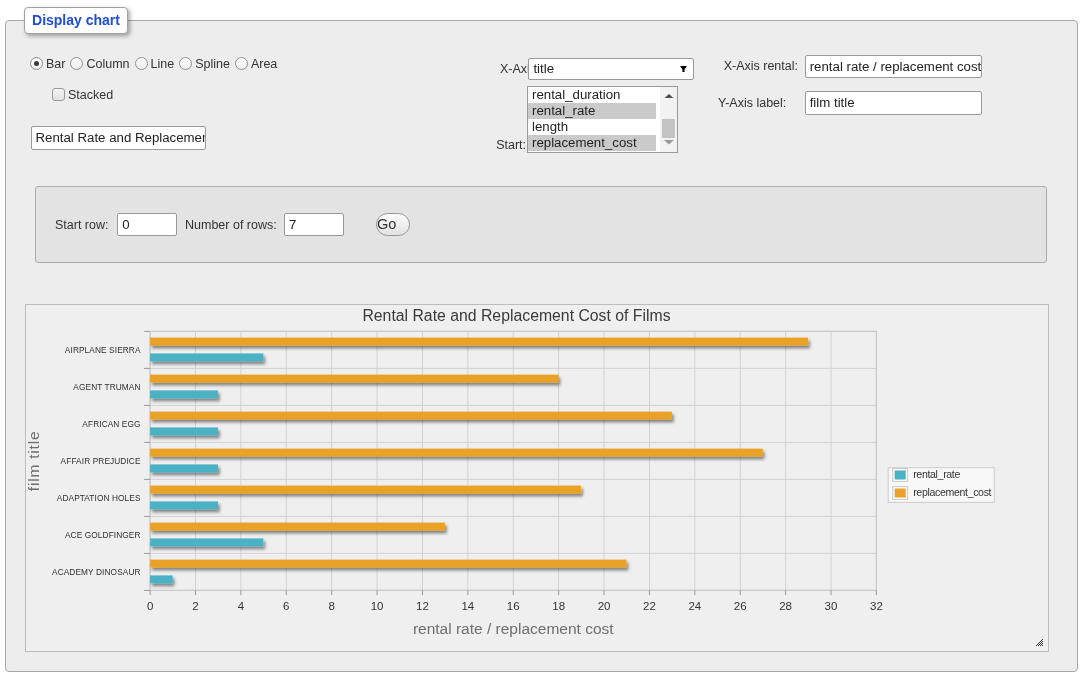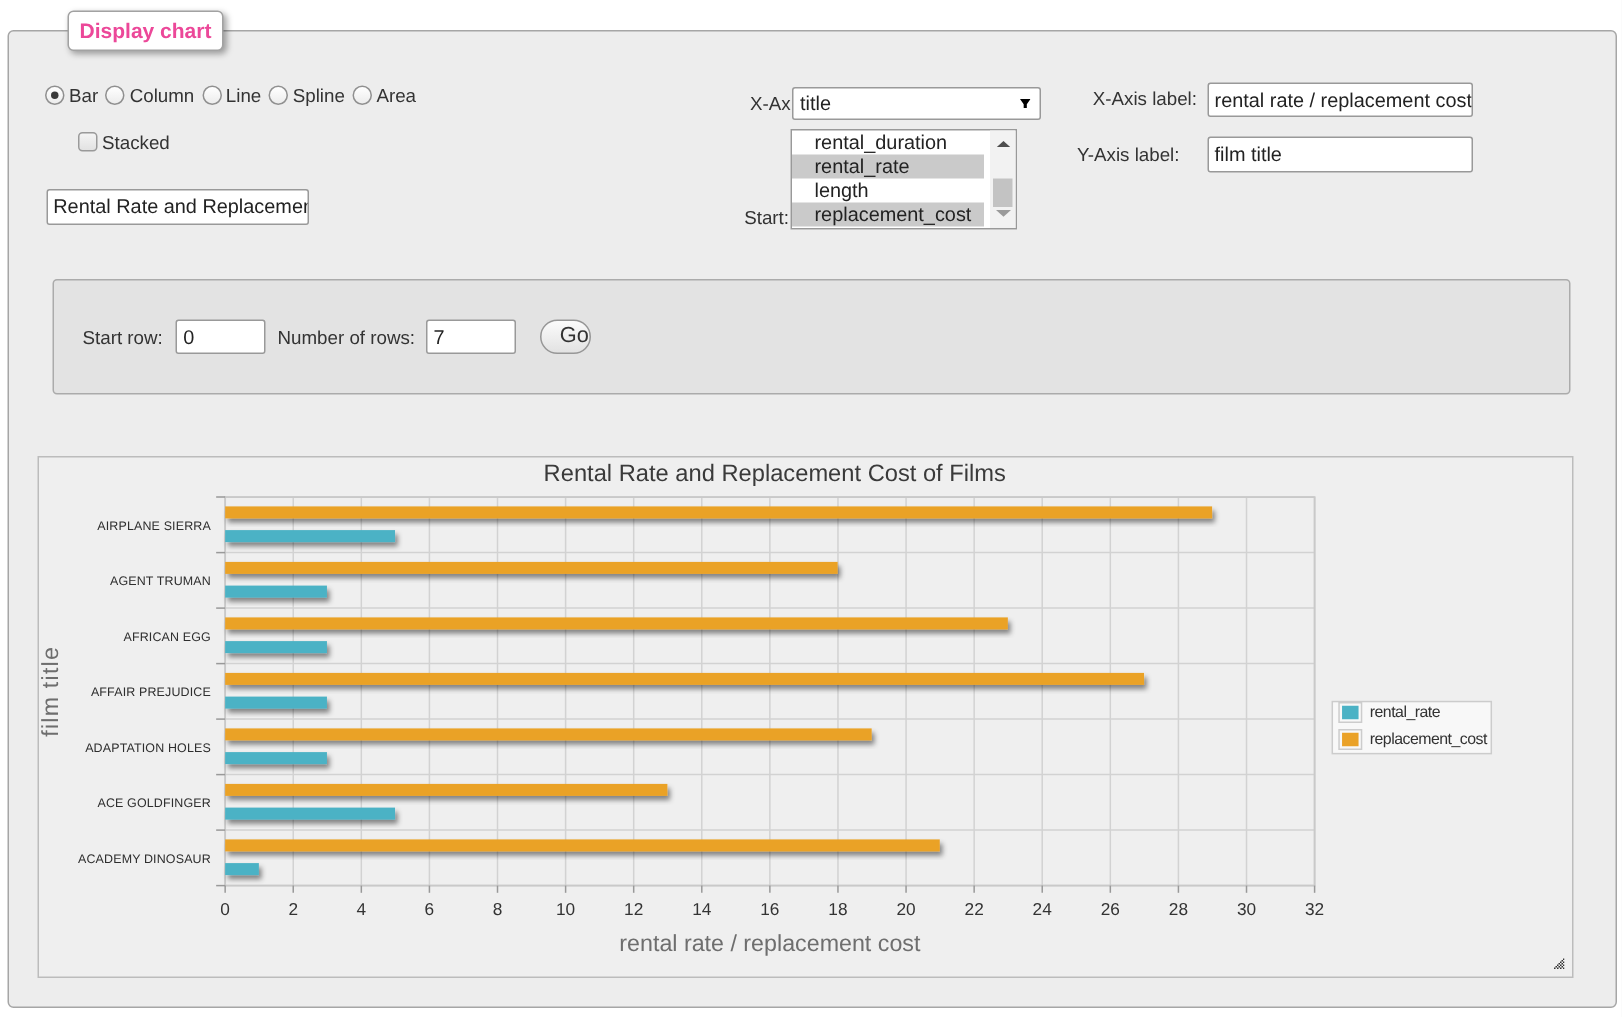--- a/index.html
+++ b/index.html
@@ -1,40 +1,40 @@
 <!DOCTYPE html>
 <html><head><meta charset="utf-8"><title>Display chart</title>
 <style>
 * { margin:0; padding:0; box-sizing:border-box; }
 html,body { width:1081px; height:681px; background:#ffffff; font-family:"Liberation Sans",sans-serif; }
 body { position:relative; overflow:hidden; }
 .abs { position:absolute; }
 .fieldset { left:5px; top:20px; width:1073px; height:652px; background:#ededed; border:1px solid #a6a6a6; border-radius:4px; }
-.legendbox { left:24px; top:7px; width:104px; height:27px; background:#ffffff; border:1px solid #a2a2a2; border-radius:4px; box-shadow:2px 2px 4px rgba(0,0,0,0.35); font-weight:bold; font-size:14px; color:#ec4899; text-align:center; line-height:25px; z-index:5;margin-left:21px; }
+.legendbox { left:24px; top:7px; width:104px; height:27px; background:#ffffff; border:1px solid #a2a2a2; border-radius:4px; box-shadow:2px 2px 4px rgba(0,0,0,0.35); font-weight:bold; font-size:14px; color:#1d4ed8; text-align:center; line-height:25px; z-index:5; }
 .lbl { font-size:12.5px; color:#333; }
 .radrow { left:30px; top:57px; height:14px; }
 .rad { display:inline-block; width:13px; height:13px; border-radius:50%; border:1px solid #909090; background:linear-gradient(#ffffff,#ececec); vertical-align:-2px; margin-right:3px; }
 .rad.on { position:relative; }
 .rad.on::after { content:""; position:absolute; left:3px; top:3px; width:5px; height:5px; border-radius:50%; background:#3a3a3a; }
 .ritem { margin-right:5px; }
 .chk { display:inline-block; width:13px; height:13px; border:1px solid #9a9a9a; border-radius:3px; background:linear-gradient(#f4f4f4,#e2e2e2); vertical-align:-2px; margin-right:3px; }
 .inp { position:absolute; background:#ffffff; border:1px solid #999999; border-radius:2px; font-size:13.25px; color:#222; padding:0 0 0 4px; line-height:21px; white-space:nowrap; overflow:hidden; }
 .sel { position:absolute; background:#ffffff; border:1px solid #999999; border-radius:2px; font-size:13.25px; color:#222; }
 .sel .tx { position:absolute; left:4px; top:2.5px; }
 .sel .ar { position:absolute; right:6.3px; top:7.3px; width:7px; height:6px; }
 .sel .ar svg { display:block; }
 .listbox { left:527px; top:85.6px; width:151px; height:67.4px; background:#ffffff; border:1px solid #999999; font-size:13.25px; color:#222; }
-.opt { height:16.1px; line-height:16.2px; padding-left:15px; margin-right:21.5px; white-space:nowrap; }
+.opt { height:16.1px; line-height:16.2px; padding-left:4px; margin-right:21.5px; white-space:nowrap; }
 .opt.selx { background:#cacaca; }
 .sb { position:absolute; right:0; top:0; width:17px; height:100%; background:#f2f2f2; }
 .sb .b { position:absolute; left:0; width:17px; height:15px; }
 .sb .b svg { display:block; margin:7px auto 0; }
 .sb .thumb { position:absolute; left:2px; top:32px; width:13px; height:19.5px; background:#c3c3c3; }
 .toolbar { left:35px; top:185.7px; width:1012px; height:77px; background:#e3e3e3; border:1px solid #ababab; border-radius:3px; }
-.gobtn { left:360px; top:212.6px; width:33.5px; height:23px; border:1px solid #979797; border-radius:11.5px; background:linear-gradient(#fbfbfb,#e2e2e2); font-size:14.5px; color:#333; text-align:right; line-height:21px; }
+.gobtn { left:376px; top:212.6px; width:33.5px; height:23px; border:1px solid #979797; border-radius:11.5px; background:linear-gradient(#fbfbfb,#e2e2e2); font-size:14.5px; color:#333; text-align:left; line-height:21px; }
 .chartbox { left:24.7px; top:303.8px; width:1024.3px; height:347.8px; background:#efefef; border:1px solid #bcbcbc; }
 .rhandle { right:5px; bottom:4.5px; width:8px; height:8px; }
 .rhandle svg { display:block; }
 </style></head>
 <body>
 <div class="abs fieldset"></div>
 <div class="abs legendbox">Display chart</div>
 
 <div class="abs lbl radrow"><span class="ritem"><span class="rad on"></span>Bar</span><span class="ritem"><span class="rad"></span>Column</span><span class="ritem"><span class="rad"></span>Line</span><span class="ritem"><span class="rad"></span>Spline</span><span class="ritem"><span class="rad"></span>Area</span></div>
 <div class="abs lbl" style="left:16px; top:88px;margin-left:36px;"><span class="chk"></span>Stacked</div>
@@ -64,21 +64,21 @@
       </div>
     <div class="thumb"></div>
     <div class="b" style="bottom:0;">
         <svg width="10" height="4.5" viewBox="0 0 10 4.5" style="margin-top:3.5px;">
           <path d="M5 4.5 L10 0 L0 0 Z" fill="#9a9a9a"></path>
         </svg>
       </div>
   </div>
 </div>
 
-<div class="abs lbl" style="left:718px; top:59px; width:80px; text-align:right;">X-Axis label:</div>
+<div class="abs lbl" style="left:718px; top:59px; width:80px; text-align:right;">X-Axis rental:</div>
 <div class="inp" style="left:804.7px; top:54.5px; width:177.8px; height:23.4px; line-height:22px;">rental rate / replacement cost</div>
 <div class="abs lbl" style="left:718px; top:96px; width:80px; text-align:left;">Y-Axis label:</div>
 <div class="inp" style="left:804.7px; top:90.9px; width:177.8px; height:23.8px; line-height:22px;">film title</div>
 
 <div class="abs toolbar"></div>
 <div class="abs lbl" style="left:55px; top:218px;">Start row:</div>
 <div class="inp" style="left:117.2px; top:213.3px; width:60px; height:23px; line-height:21px;">0</div>
 <div class="abs lbl" style="left:185px; top:218px;">Number of rows:</div>
 <div class="inp" style="left:284px; top:213.3px; width:60px; height:23px; line-height:21px;">7</div>
 <div class="abs gobtn">Go</div>

